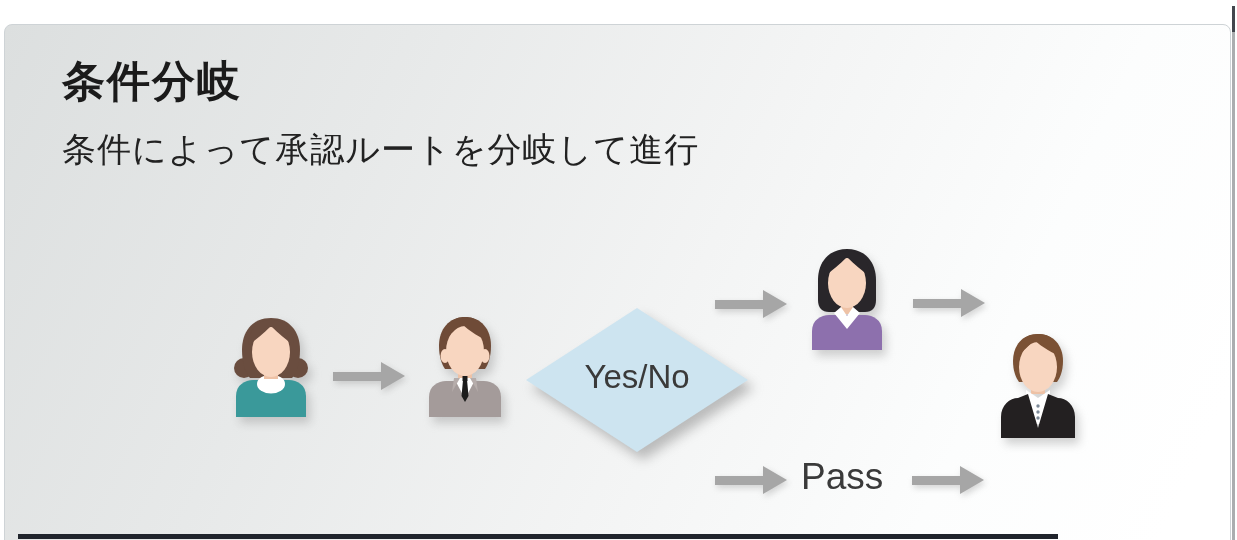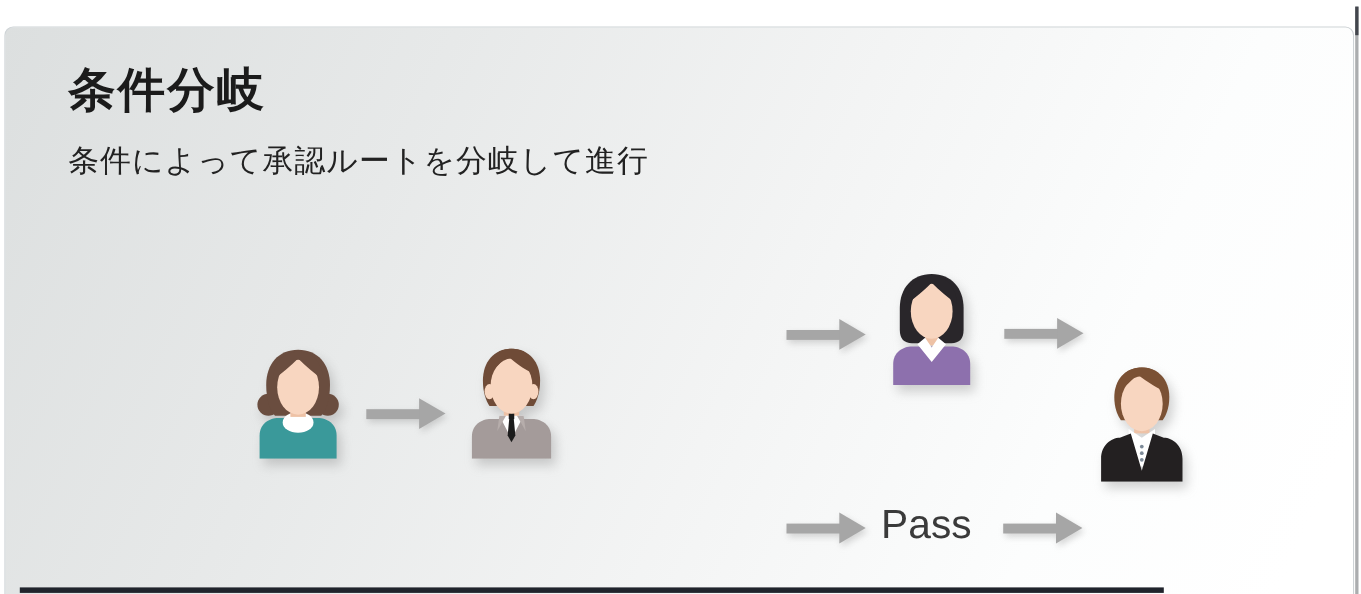--- a/index.html
+++ b/index.html
@@ -14,21 +14,21 @@
     background:linear-gradient(115deg,#dcdfdf 0%,#e7e9e9 28%,#f3f4f4 55%,#fcfdfd 78%,#ffffff 95%);
     box-sizing:border-box;
     text-decoration:underline;
   }
   .slide-title{
     position:absolute;left:57px;top:28px;
     font-size:43px;font-weight:600;color:#1b1b1b;letter-spacing:2px;
   }
   .slide-subtitle{
     position:absolute;left:57px;top:102px;
-    font-size:28px;font-weight:400;color:#222222;letter-spacing:1px;
+    font-size:34px;font-weight:400;color:#222222;letter-spacing:1px;
   }
   .figure{position:absolute;filter:drop-shadow(4px 6px 5px rgba(125,125,125,.35));}
   .arrow{position:absolute;width:72px;height:28px;filter:drop-shadow(2px 3px 3px rgba(140,140,140,.35));}
   .arrow .shaft{position:absolute;left:0;top:10px;width:50px;height:9px;background:#a6a6a6;}
   .arrow .head{position:absolute;left:48px;top:0;width:0;height:0;
     border-top:14px solid transparent;border-bottom:14px solid transparent;border-left:24px solid #a6a6a6;}
   .decision{position:absolute;left:521px;top:283px;width:222px;height:144px;}
   .decision svg{position:absolute;left:0;top:0;filter:drop-shadow(6px 8px 6px rgba(115,115,115,.45));}
   .decision-label{
     position:absolute;left:0;top:0;width:222px;height:144px;
@@ -79,20 +79,26 @@
       <path d="M29 63 L51 63 L40 84 Z" fill="#ffffff"></path>
       <path d="M29 63 L35 63 L27 77 Z" fill="#b6adab"></path>
       <path d="M51 63 L45 63 L53 77 Z" fill="#b6adab"></path>
       <rect x="37.5" y="61" width="5" height="5" fill="#1c1c1c"></rect>
       <path d="M38 65 L42 65 L43.5 81 L40 87 L36.5 81 Z" fill="#1c1c1c"></path>
       <ellipse cx="40" cy="36" rx="19" ry="25" fill="#f8d6c0"></ellipse>
       <path d="M40 2 C28 2 18 10 17 27 C23 22 30 15 36 8 C45 17 56 23 63 26 C62 10 52 2 40 2 Z" fill="#6f4b37"></path>
     </svg>
   </div>
 
+  <div class="decision">
+    <svg width="222" height="144" viewBox="0 0 222 144">
+      <polygon points="111,0 222,72 111,144 0,72" fill="#cde4f0"></polygon>
+    </svg>
+    <div class="decision-label">Yes/No</div>
+  </div>
 
   <div class="arrow" style="left:710px;top:265px;">
     <div class="shaft"></div>
     <div class="head"></div>
   </div>
 
   <div class="figure" style="left:802px;top:222px;">
     <svg width="80" height="103" viewBox="0 0 80 103">
       <path d="M5 103 L5 84 C5 73 14 68 22 68 L58 68 C66 68 75 73 75 84 L75 103 Z" fill="#8d70ad"></path>
       <path d="M40 2 C58 2 69 15 69 33 L69 53 C69 61 65 65 58 65 L22 65 C15 65 11 61 11 53 L11 33 C11 15 22 2 40 2 Z" fill="#29262a"></path>

